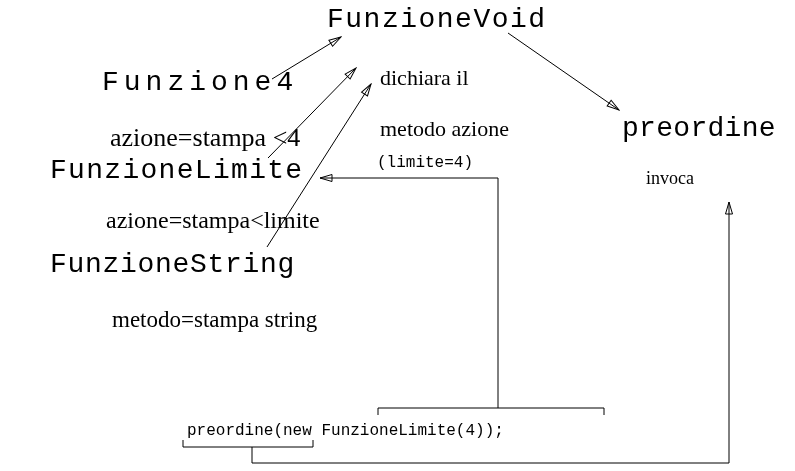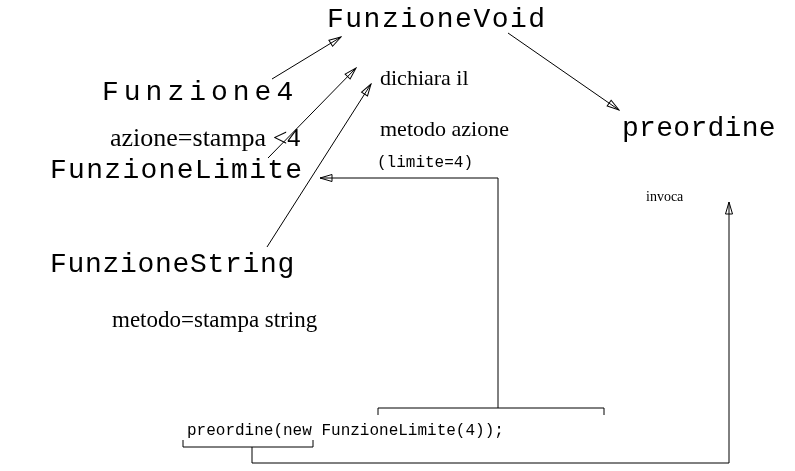--- a/index.html
+++ b/index.html
@@ -70,34 +70,37 @@
     <path d="M163,440 L163,447 L293,447 L293,440"></path>
     <path d="M232,447 L232,463 L709,463 L709,202" marker-end="url(#ah)"></path>
   </svg>
 
   <div class="node-title" style="left:307px; top:6px; letter-spacing:1.5px">FunzioneVoid</div>
   <div class="note" style="left:360px; top:35px; font-size:22px">
     <div>dichiara il</div>
     <div>metodo azione</div>
   </div>
 
-  <div class="node-title" style="left:82px; top:79px; letter-spacing:5px">Funzione4</div>
+  <div class="node-title" style="left:82px; top:69px; letter-spacing:5px">Funzione4</div>
   <div class="note" style="left:90px; top:95px; font-size:26px">
     <div>azione=stampa &lt;4</div>
   </div>
 
   <div class="node-title" style="left:30px; top:157px; letter-spacing:1.3px">FunzioneLimite</div>
+  <div class="note" style="left:86px; top:178px; font-size:24px">
+    <div>azione=stampa&lt;limite</div>
+  </div>
 
   <div class="node-title" style="left:30px; top:251px; letter-spacing:0.7px">FunzioneString</div>
   <div class="note" style="left:92px; top:277px; font-size:23px">
     <div>metodo=stampa string</div>
   </div>
 
   <div class="node-title" style="left:602px; top:115px; letter-spacing:0.3px">preordine</div>
-  <div class="note" style="left:626px; top:154px; font-size:14px">
+  <div class="note" style="left:626px; top:136px; font-size:18px">
     <div>invoca</div>
   </div>
 
   <div class="mono-label" style="left:357px; top:152px">(limite=4)</div>
 
   <div class="mono-label" style="left:167px; top:420px">preordine(new FunzioneLimite(4));</div>
 
 </div>
 
 </body></html>

